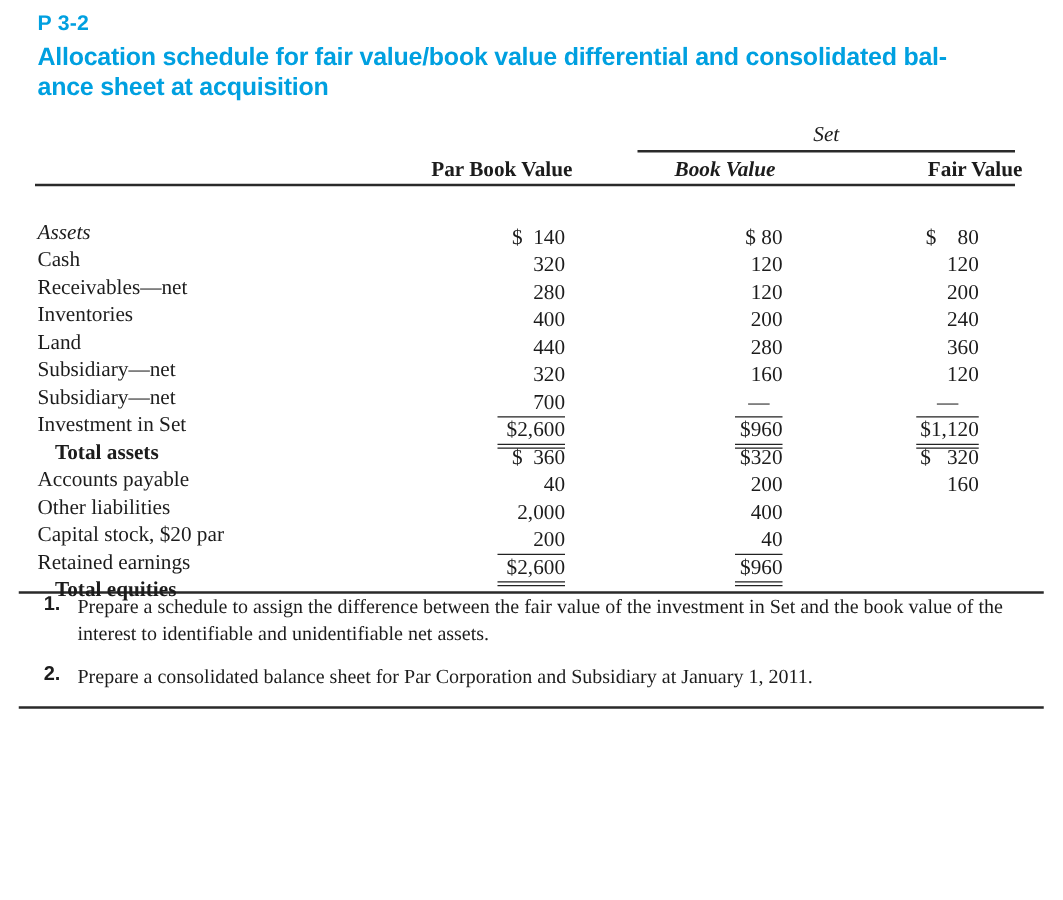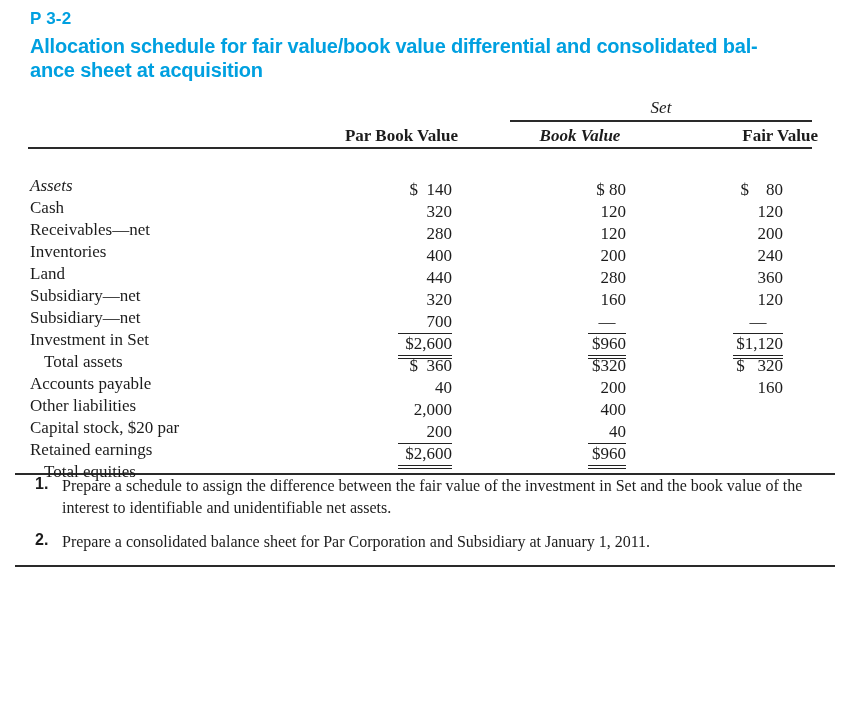--- a/index.html
+++ b/index.html
@@ -44,21 +44,21 @@
     border-bottom:2px solid #2a2a2a;
   }
   .header-row .hdr { position:absolute; top:3px; font-weight:700; }
   .h-par  { right:354px; }
   .h-book { left:482px; width:140px; text-align:center;font-style:italic; }
   .h-fair { left:670px; width:120px; text-align:right; }
 
   #table-rows { padding-top:9px; }
   .trow { position:relative; height:22px; }
   .row-label { position:absolute; left:2px; top:18px; white-space:nowrap; }
-  .row-label.indent { left:16px; }
+  .row-label.indent { left:16px;font-weight:bold; }
   .row-label.ital { font-style:italic; }
   .cell { position:absolute; top:0; }
   .c-par  { right:360px; }
   .c-book { right:186px; }
   .c-fair { right:29px; }
   .num {
     display:inline-block; white-space:pre; text-align:right;
   }
   .c-par  .num { min-width:54px; }
   .c-book .num { min-width:38px; }

